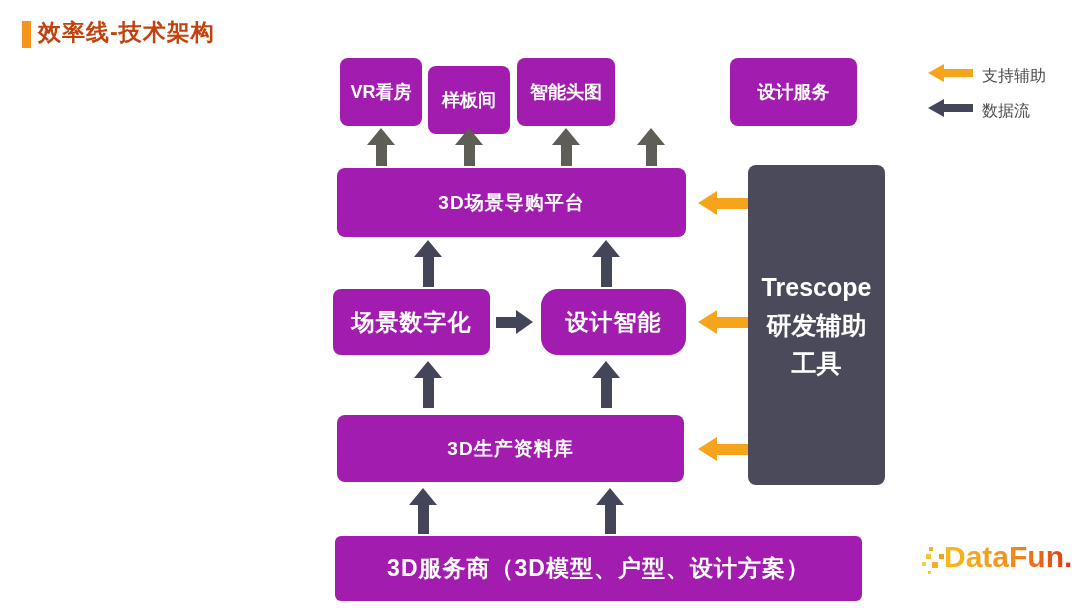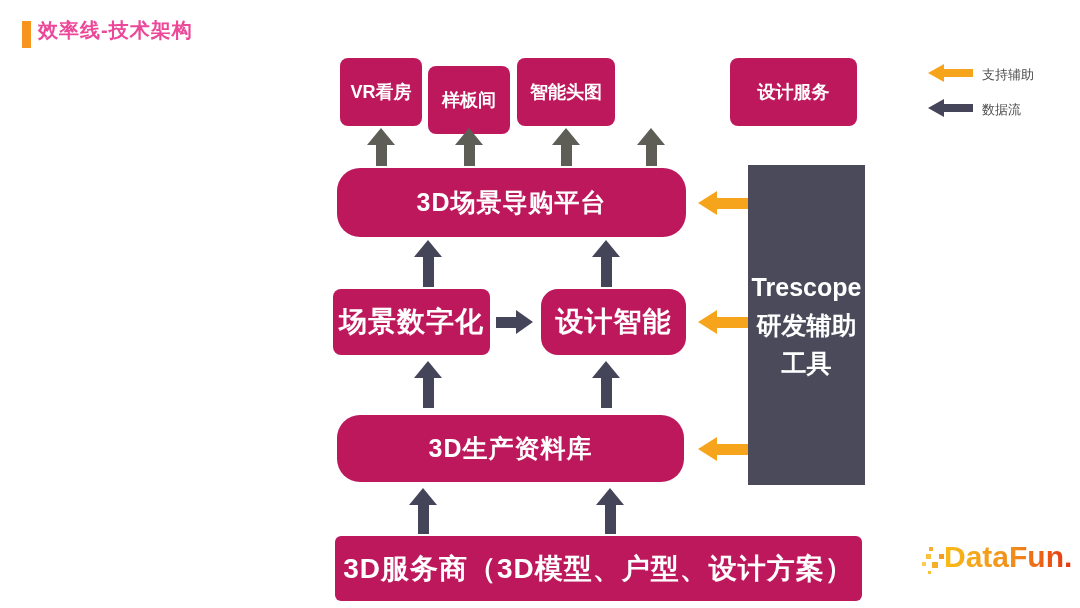--- a/index.html
+++ b/index.html
@@ -2,32 +2,32 @@
 <html><head>
 <meta charset="utf-8">
 <style>
   * { margin:0; padding:0; box-sizing:border-box; }
   html,body { background:#ffffff; }
   body { font-family:"Liberation Sans","DejaVu Sans",sans-serif; }
   .stage { position:relative; width:1080px; height:608px; background:#ffffff; overflow:hidden; }
 
   
   .title-bar { position:absolute; left:22px; top:21px; width:9px; height:27px; background:#f7941d; }
-  .page-title { position:absolute; left:38px; top:17px; font-size:20px; font-weight:bold; color:#ec4899; letter-spacing:1px; }
+  .page-title { position:absolute; left:38px; top:17px; font-size:23px; font-weight:bold; color:#c2410c; letter-spacing:1px; }
 
   
-  .nbox { position:absolute; background:#be185d; border-radius:8px; color:#ffffff;
+  .nbox { position:absolute; background:#a21caf; border-radius:8px; color:#ffffff;
           display:flex; align-items:center; justify-content:center;
           font-weight:bold; text-align:center; }
   .top-box   { top:58px; height:68px; font-size:18px; }
-  .big-label { font-size:25px; letter-spacing:1px;border-radius:23px; }
-  .mid-label { font-size:28px; letter-spacing:1px; }
+  .big-label { font-size:19px; letter-spacing:1px; }
+  .mid-label { font-size:23px; letter-spacing:1px; }
 
-  .side-tool { position:absolute; left:748px; top:165px; width:117px; height:320px;
-               background:#4a4a5a; border-radius:0; color:#fff;
+  .side-tool { position:absolute; left:748px; top:165px; width:137px; height:320px;
+               background:#4a4a5a; border-radius:8px; color:#fff;
                display:flex; flex-direction:column; align-items:center; justify-content:center;
                font-size:25px; font-weight:bold; line-height:38px; text-align:center; }
 
   
   .c-dark   { --c:#45455a; }
   .c-gray   { --c:#5e5e57; }
   .c-orange { --c:#f7a41d; }
 
   .arrow-up { position:absolute; display:flex; flex-direction:column; align-items:center; width:28px; }
   .arrow-up .head { width:0; height:0; border-left:14px solid transparent; border-right:14px solid transparent;
@@ -41,21 +41,21 @@
 
   .arrow-left.small .head { border-top-width:9px; border-bottom-width:9px; border-right-width:16px; }
   .arrow-left.small .shaft { height:8px; }
 
   .arrow-right { position:absolute; display:flex; align-items:center; }
   .arrow-right .shaft { flex:1; height:11px; background:var(--c); }
   .arrow-right .head { width:0; height:0; border-top:12px solid transparent; border-bottom:12px solid transparent;
                        border-left:17px solid var(--c); }
 
   
-  .legend-label { position:absolute; font-size:13px; color:#4d4d4d; }
+  .legend-label { position:absolute; font-size:16px; color:#4d4d4d; }
 
   
   .logo { position:absolute; left:920px; top:538px; width:160px; height:48px; }
   .logo .word { position:absolute; left:24px; top:2px; font-size:30px; font-weight:bold;
                 background:linear-gradient(90deg,#f9bb18 0%,#f18c1a 55%,#e63312 100%);
                 -webkit-background-clip:text; background-clip:text; color:transparent; }
   .logo .px { position:absolute; background:#f6ae2d; }
 </style>
 </head>
 <body>

